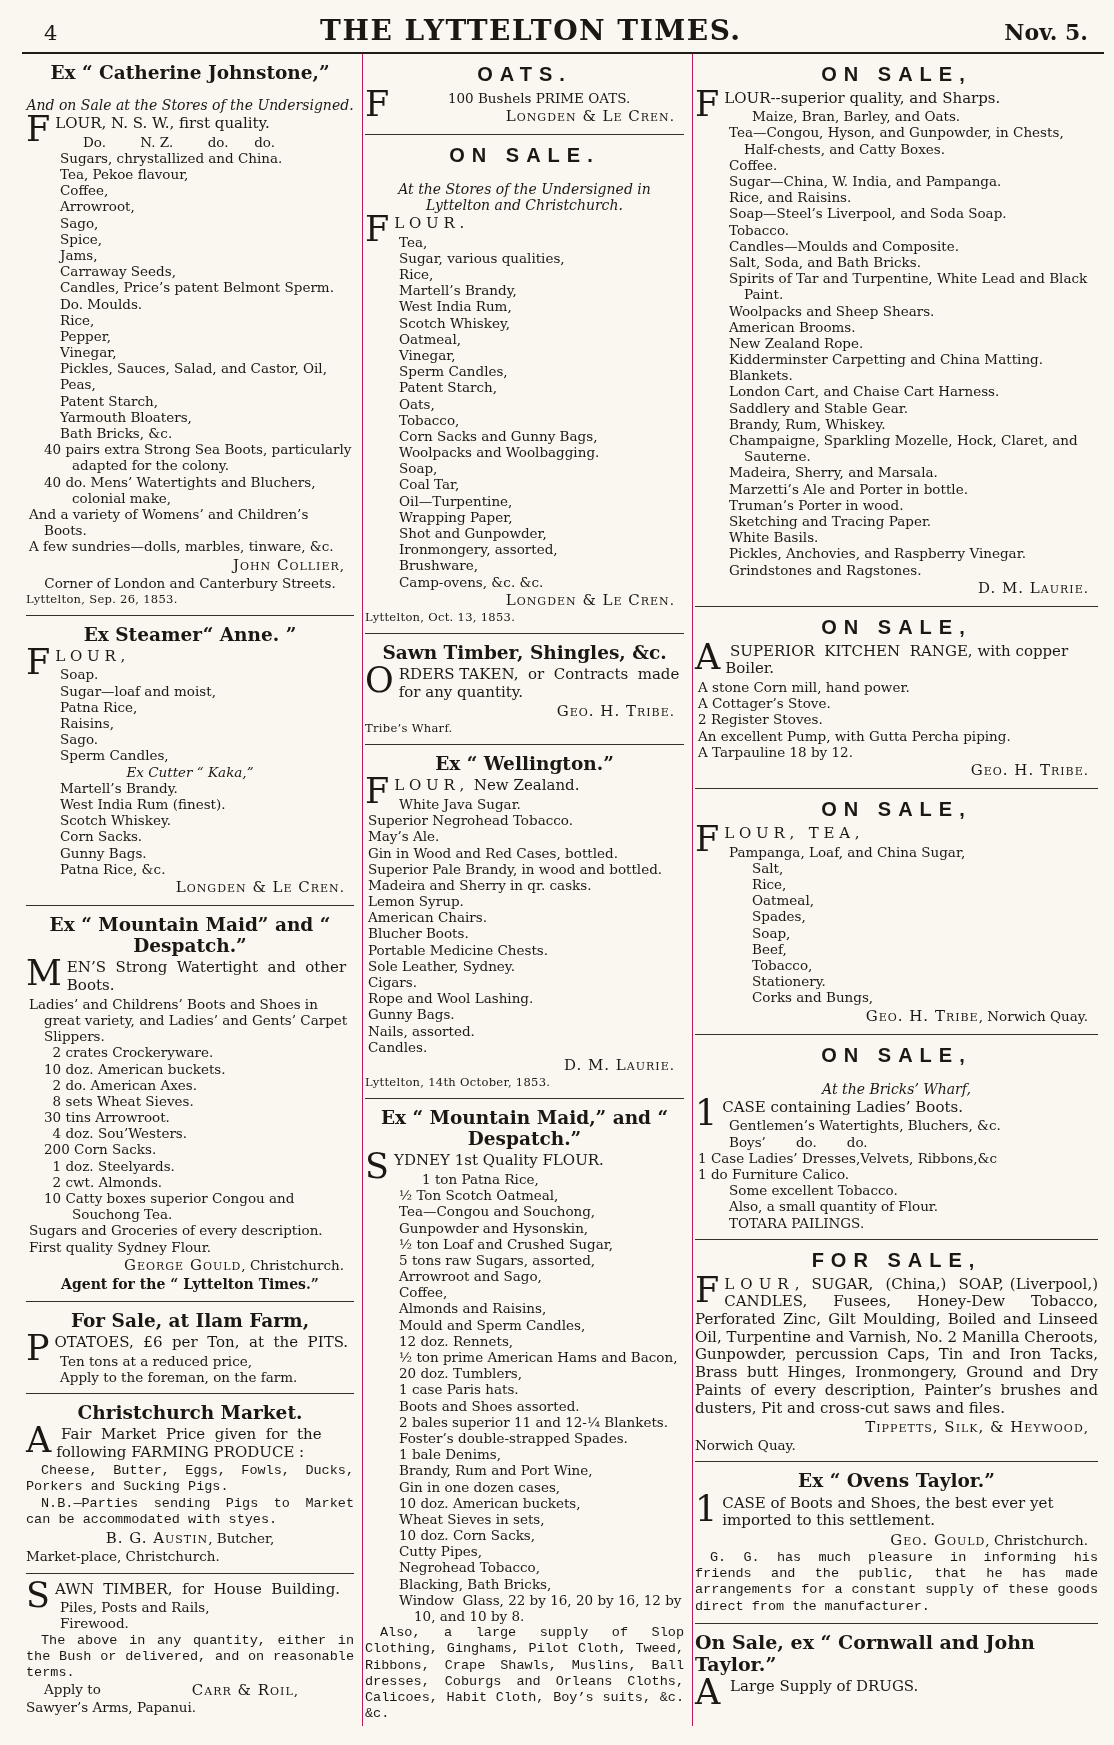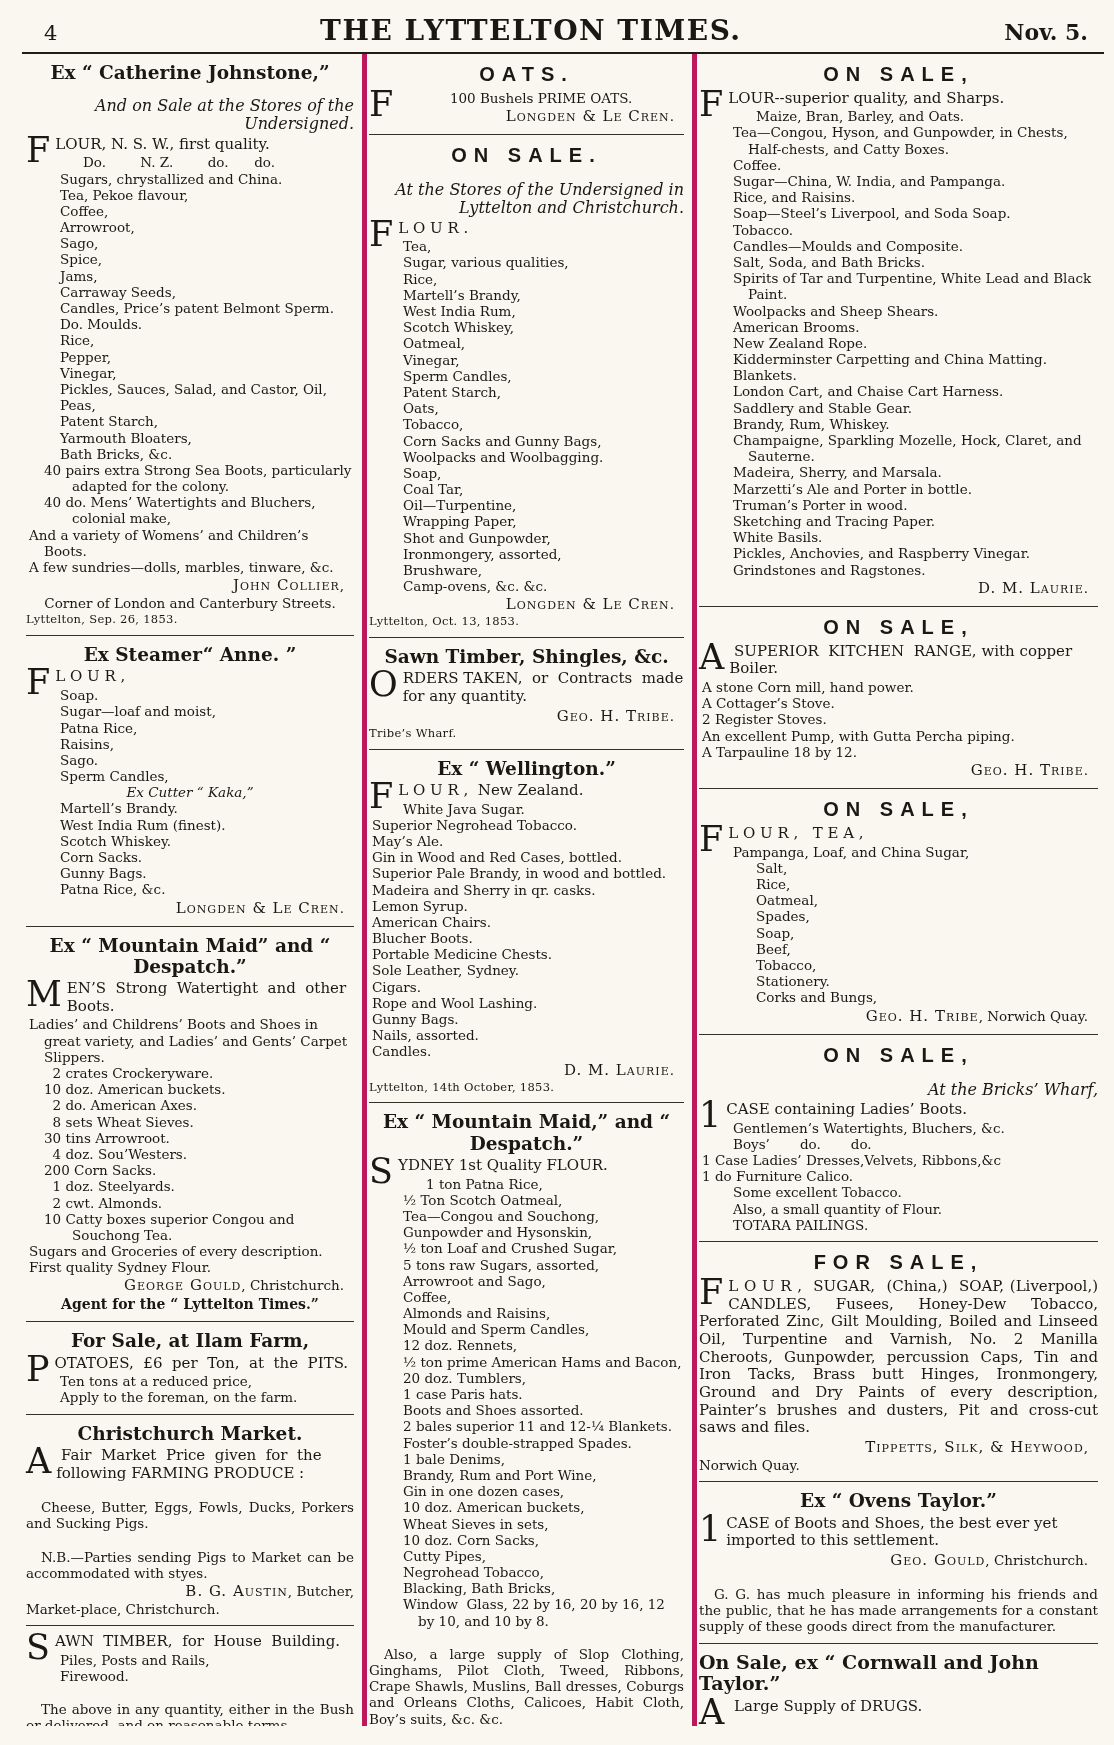--- a/index.html
+++ b/index.html
@@ -9,46 +9,46 @@
     font-family:"DejaVu Serif","Liberation Serif",serif;
     font-size:13.5px;line-height:1.2;
   }
   .masthead{display:flex;align-items:baseline;justify-content:space-between;padding:14px 26px 4px 44px;}
   .pagenum{font-size:21px;}
   .mast-title{font-size:28px;font-weight:700;letter-spacing:1.5px;}
   .mast-date{font-size:22px;font-weight:700;}
   .toprule{border-top:2px solid #211d16;margin:0 10px 0 22px;}
   .columns{display:grid;grid-template-columns:338px 330px 1fr;margin:0 8px 0 24px;height:1672px;}
   .column{padding:4px 8px 0 2px;overflow:hidden;box-sizing:border-box;}
-  .column+.column{border-left:5px solid #be185d;}
+  .column+.column{border-left:1px solid #be185d;}
   .ad{padding:3px 0 8px;}
   .ad+.ad{border-top:1.5px solid #353026;padding-top:7px;}
   .heading-gothic{text-align:center;font-family:"Liberation Sans",sans-serif;font-weight:700;
     font-size:20px;letter-spacing:7px;margin:1px 0 4px;white-space:nowrap;}
   .heading-serif{text-align:center;font-weight:700;font-size:18.5px;margin:1px 0 3px;line-height:1.15;}
   .heading-serif-left{text-align:left;font-weight:700;font-size:19px;margin:1px 0 3px;line-height:1.15;}
-  .subheading{text-align:right;font-style:italic;font-size:16px;line-height:1.15;margin:14px 0 2px;}
+  .subheading{text-align:center;font-style:italic;font-size:14px;line-height:1.15;margin:14px 0 2px;}
   .lead{line-height:1.18;margin-bottom:1px;overflow:visible;}
   .dropcap{float:left;font-size:35px;line-height:27px;padding:1px 5px 0 0;}
   .leadtext{font-size:15px;white-space:pre-wrap;}
   .flow{text-align:justify;}
   .line{white-space:pre-wrap;}
   .ind0{padding-left:18px;text-indent:-15px;}
   .ind1{padding-left:49px;text-indent:-15px;}
   .ind2{padding-left:72px;text-indent:-15px;}
   .num{padding-left:46px;text-indent:-28px;}
   .center{text-align:center;}
   .italic{font-style:italic;}
   .right{padding-right:22px;}
   .sig{text-align:right;padding-right:10px;margin:1px 0;}
-  .sig-center{text-align:right;padding-right:0;}
+  .sig-center{text-align:center;padding-right:0;}
   .sc{font-variant:small-caps;letter-spacing:1px;font-size:15px;}
   .sigline{display:flex;justify-content:space-between;padding:0 56px 0 18px;}
   .date{font-size:11.5px;margin-top:2px;letter-spacing:.3px;}
-  .para{text-indent:15px;text-align:justify;margin-top:17px;}
+  .para{text-indent:15px;text-align:justify;margin-top:1px;font-family:Liberation Mono, monospace;}
   .boldcenter{text-align:center;font-weight:700;font-size:14px;margin-top:2px;}
 </style>
 </head>
 <body>
 
 <div class="page">
   <div class="masthead">
     <span class="pagenum">4</span>
     <span class="mast-title">THE LYTTELTON TIMES.</span>
     <span class="mast-date">Nov. 5.</span>

